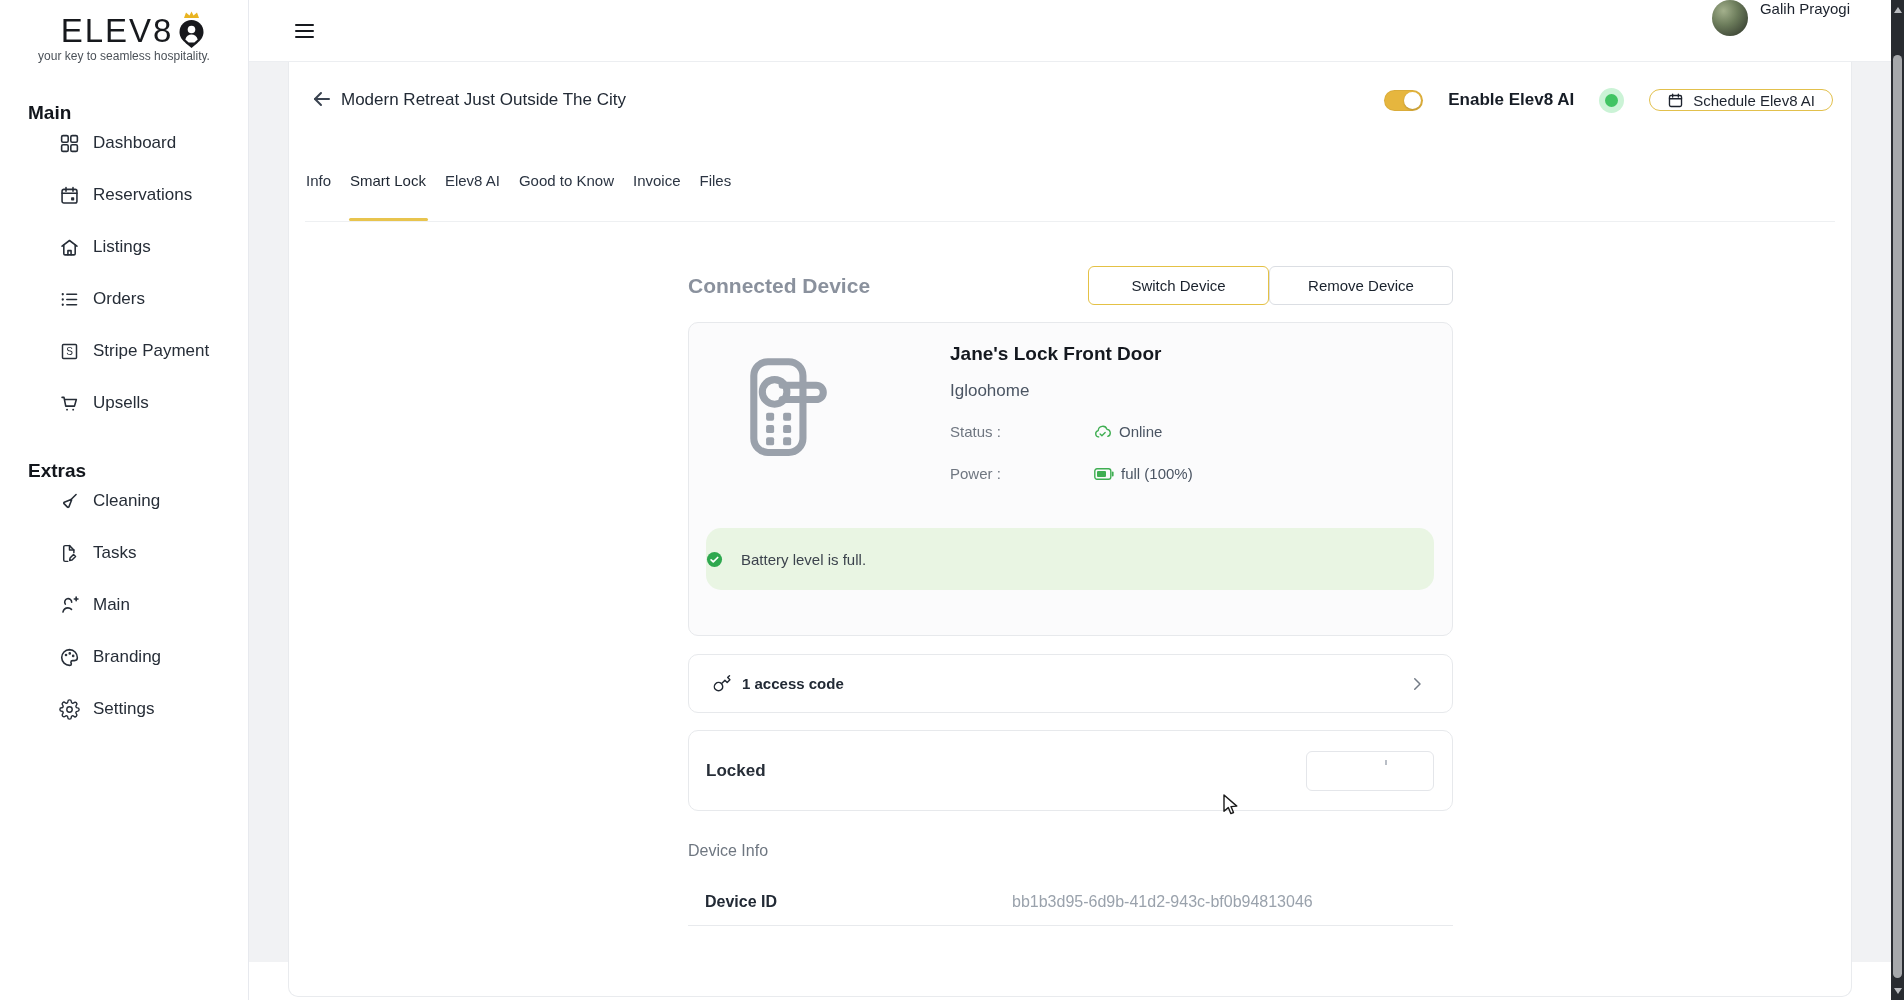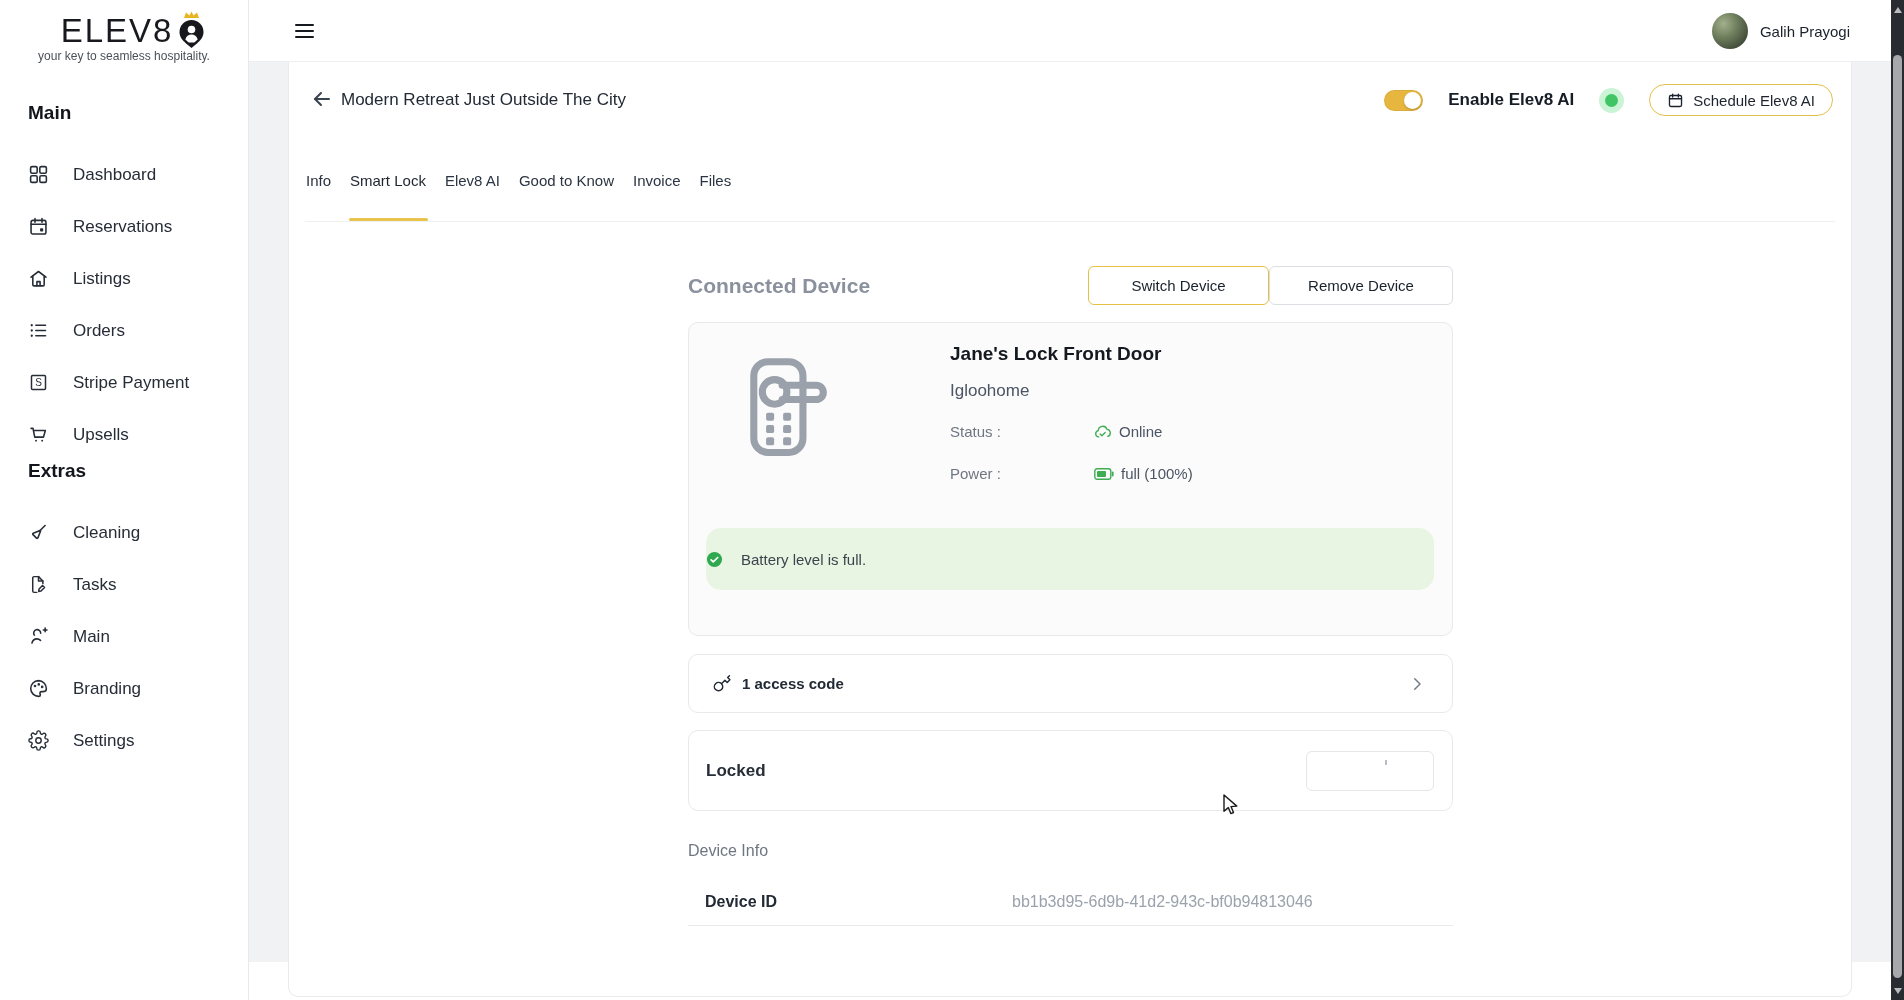--- a/index.html
+++ b/index.html
@@ -11,32 +11,32 @@
   .sidebar { position:absolute; left:0; top:0; width:249px; height:1000px;
     background:#fff; border-right:1px solid #e7e9ee; z-index:5; }
   .logo-block { height:86px; padding-top:13px; text-align:center; }
   .logo-row { display:flex; justify-content:center; align-items:flex-start; gap:5px;margin-left:18px; }
   .logo-text { font-size:33px; letter-spacing:2px; color:#17191d; font-weight:500; line-height:36px; }
   .logo-mark { position:relative; width:27px; height:36px; }
   .logo-mark svg { position:absolute; }
   .tagline { font-size:12px; color:#4b5158; margin-top:0px; }
   .nav-heading { font-size:19px; font-weight:700; color:#12161c; margin:16px 0 9px 28px; }
   .nav-heading.second { margin-top:15px; }
-  .nav-item { height:52px; display:flex; align-items:flex-end; gap:24px; padding-left:28px;
+  .nav-item { height:52px; display:flex; align-items:flex-start; gap:13px; padding-left:59px;
     font-size:17px; color:#262d37; cursor:pointer; }
   .nav-item .nav-icon { width:21px; height:21px; display:inline-flex; color:#262d37; }
   .nav-item svg { width:21px; height:21px; }
 
   
   .topbar { position:absolute; left:249px; top:0; width:1642px; height:62px; background:#fff;
     border-bottom:1px solid #eceef1; z-index:4; }
   .hamburger { position:absolute; left:46px; top:20px; width:22px; height:22px; background:none;
     border:none; cursor:pointer; display:flex; flex-direction:column; justify-content:center; gap:3.5px; }
   .hamburger span { display:block; width:19px; height:2.6px; background:#16191e; border-radius:1px; }
-  .user-chip { position:absolute; right:41px; top:0; height:62px; display:flex; align-items:center; gap:12px; }
+  .user-chip { position:absolute; right:41px; top:0; height:62px; display:flex; gap:12px; }
   .avatar { width:36px; height:36px; border-radius:50%;
     background:radial-gradient(circle at 32% 30%, #a3b08c 0%, #6d7d5c 40%, #454f3c 75%, #2f372b 100%); }
   .user-name { font-size:15px; color:#1b212c; }
 
   
   .page { position:absolute; left:249px; top:62px; width:1642px; height:938px; background:#fff; }
   .gray-bg { position:absolute; left:0; top:0; width:1642px; height:900px; background:#f1f2f4; }
   .card { position:absolute; left:39px; top:0; width:1564px; height:935px; background:#fff;
     border:1px solid #e9ebee; border-top:none; border-radius:0 0 10px 10px; }
 
@@ -45,21 +45,21 @@
   .back-btn { width:26px; height:26px; border:none; background:none; cursor:pointer; color:#3a4350; }
   .page-title { font-size:17px; font-weight:500; color:#222a35; margin-left:6px; }
   .head-right { margin-left:auto; display:flex; align-items:center; gap:25px; }
   .toggle { position:relative; width:39px; height:21px; border-radius:11px; background:#e6b63e;
     cursor:pointer; box-shadow:inset 0 0 0 1px rgba(0,0,0,.05); }
   .toggle .knob { position:absolute; right:2px; top:2px; width:17px; height:17px; border-radius:50%;
     background:#fff; box-shadow:0 1px 2px rgba(0,0,0,.2); }
   .toggle-label { font-size:17px; font-weight:700; color:#171d26; }
   .status-dot { width:13px; height:13px; border-radius:50%; background:#41c463;
     box-shadow:0 0 0 6px rgba(84,214,118,.30); margin:0 6px; }
-  .schedule-btn { height:32px; display:flex; align-items:center; gap:9px; padding:0 17px;
+  .schedule-btn { height:22px; display:flex; align-items:center; gap:9px; padding:0 17px;
     border:1.5px solid #e2c04c; border-radius:18px; background:#fff; font-size:15px; color:#1d232e;
     cursor:pointer; font-family:inherit; }
 
   .tabs { position:absolute; top:96px; left:16px; right:16px; height:64px;
     border-bottom:1px solid #eef0f2; display:flex; gap:19px; padding:14px 0 0 1px;align-items:flex-end; }
   .tab { position:relative; height:100%; font-size:15px; color:#2b3442; cursor:pointer; }
   .tab.active { font-weight:500; color:#1c2430; }
   .tab.active::after { content:""; position:absolute; left:-1px; right:-2px; bottom:0; height:3.5px;
     background:#e8c44e; border-radius:2px; }
 

